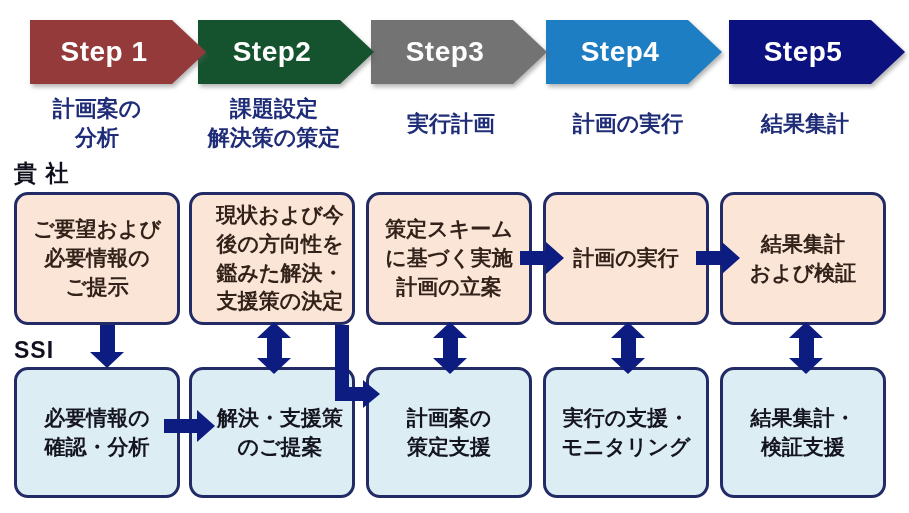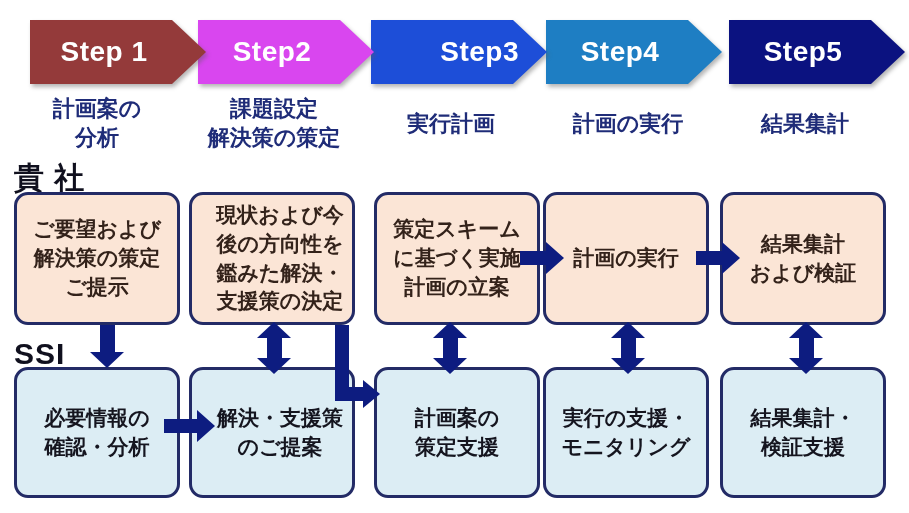--- a/index.html
+++ b/index.html
@@ -60,21 +60,21 @@
   .sl2 { left: 180px; }
   .sl3 { left: 357px; }
   .sl4 { left: 534px; }
   .sl5 { left: 711px; }
 
   
   .row-label {
     position: absolute;
     left: 14px;
     font-weight: bold;
-    font-size: 30px;
+    font-size: 23px;
     color: #10101E;
     letter-spacing: 1px;
   }
   .company-label { top: 158px; }
   .ssi-label { top: 337px; }
 
   
   .pbox {
     position: absolute;
     width: 166px;
@@ -89,21 +89,21 @@
     font-size: 21px;
     line-height: 1.38;
     white-space: pre-line;
     z-index: 2;
     padding: 4px;
   }
   .company-box { background: #FBE5D6; color: #33221A; top: 192px; }
   .ssi-box     { background: #DCEDF4; color: #15151F; top: 367px; height: 131px; }
   .bx1 { left: 14px; }
   .bx2 { left: 189px; padding-left: 20px; }
-  .bx3 { left: 374px; font-family: Liberation Serif, serif; }
+  .bx3 { left: 366px; font-family: Liberation Serif, serif; }
   .bx4 { left: 543px; }
   .bx5 { left: 720px; }
 
   
   .varrow {
     position: absolute;
     width: 34px;
     display: flex;
     flex-direction: column;
     align-items: center;
@@ -142,26 +142,26 @@
 <body>
 
 <div class="canvas">
 
   <div class="chev-wrap cw1">
     <div class="chev" style="background: rgb(148, 58, 58);">
       <span>Step 1</span>
     </div>
   </div>
   <div class="chev-wrap cw2">
-    <div class="chev" style="background: #d946ef;">
+    <div class="chev" style="background: #14532d;">
       <span>Step2</span>
     </div>
   </div>
   <div class="chev-wrap cw3">
-    <div class="chev" style="background: #1d4ed8; justify-content: flex-end;">
+    <div class="chev" style="background: #737373;">
       <span>Step3</span>
     </div>
   </div>
   <div class="chev-wrap cw4">
     <div class="chev" style="background: rgb(30, 126, 195); align-items: center;">
       <span>Step4</span>
     </div>
   </div>
   <div class="chev-wrap cw5">
     <div class="chev" style="background: rgb(11, 18, 128);">
@@ -174,21 +174,21 @@
   <div class="sublabel sl3">実行計画</div>
   <div class="sublabel sl2">課題設定
 解決策の策定</div>
   <div class="sublabel sl4">計画の実行</div>
   <div class="sublabel sl5">結果集計</div>
 
   <div class="row-label company-label">貴 社</div>
   <div class="row-label ssi-label">SSI</div>
 
   <div class="pbox company-box bx1">ご要望および
-解決策の策定
+必要情報の
 ご提示</div>
   <div class="pbox company-box bx2">現状および今
 後の方向性を
 鑑みた解決・
 支援策の決定</div>
   <div class="pbox company-box bx3">策定スキーム
 に基づく実施
 計画の立案</div>
   <div class="pbox company-box bx4">計画の実行</div>
   <div class="pbox company-box bx5">結果集計

